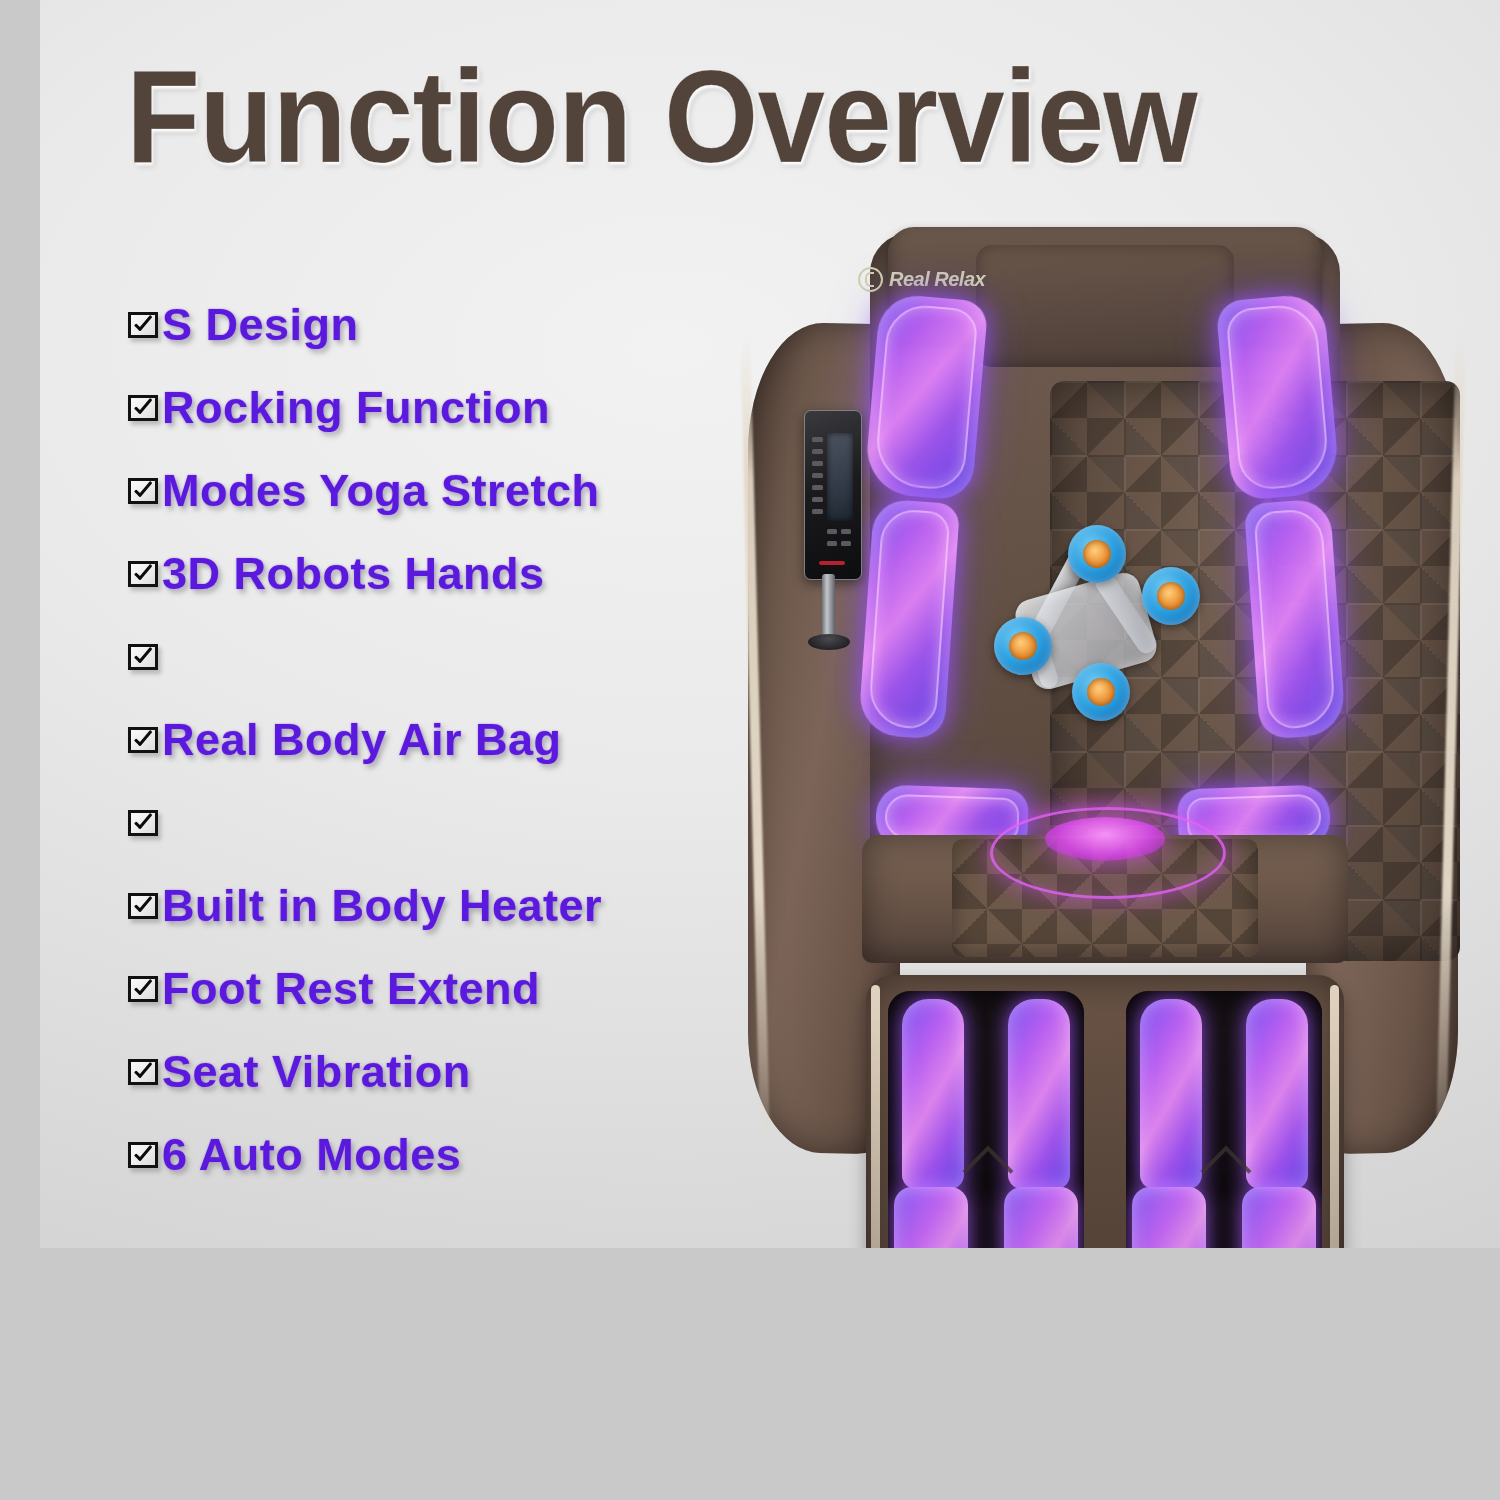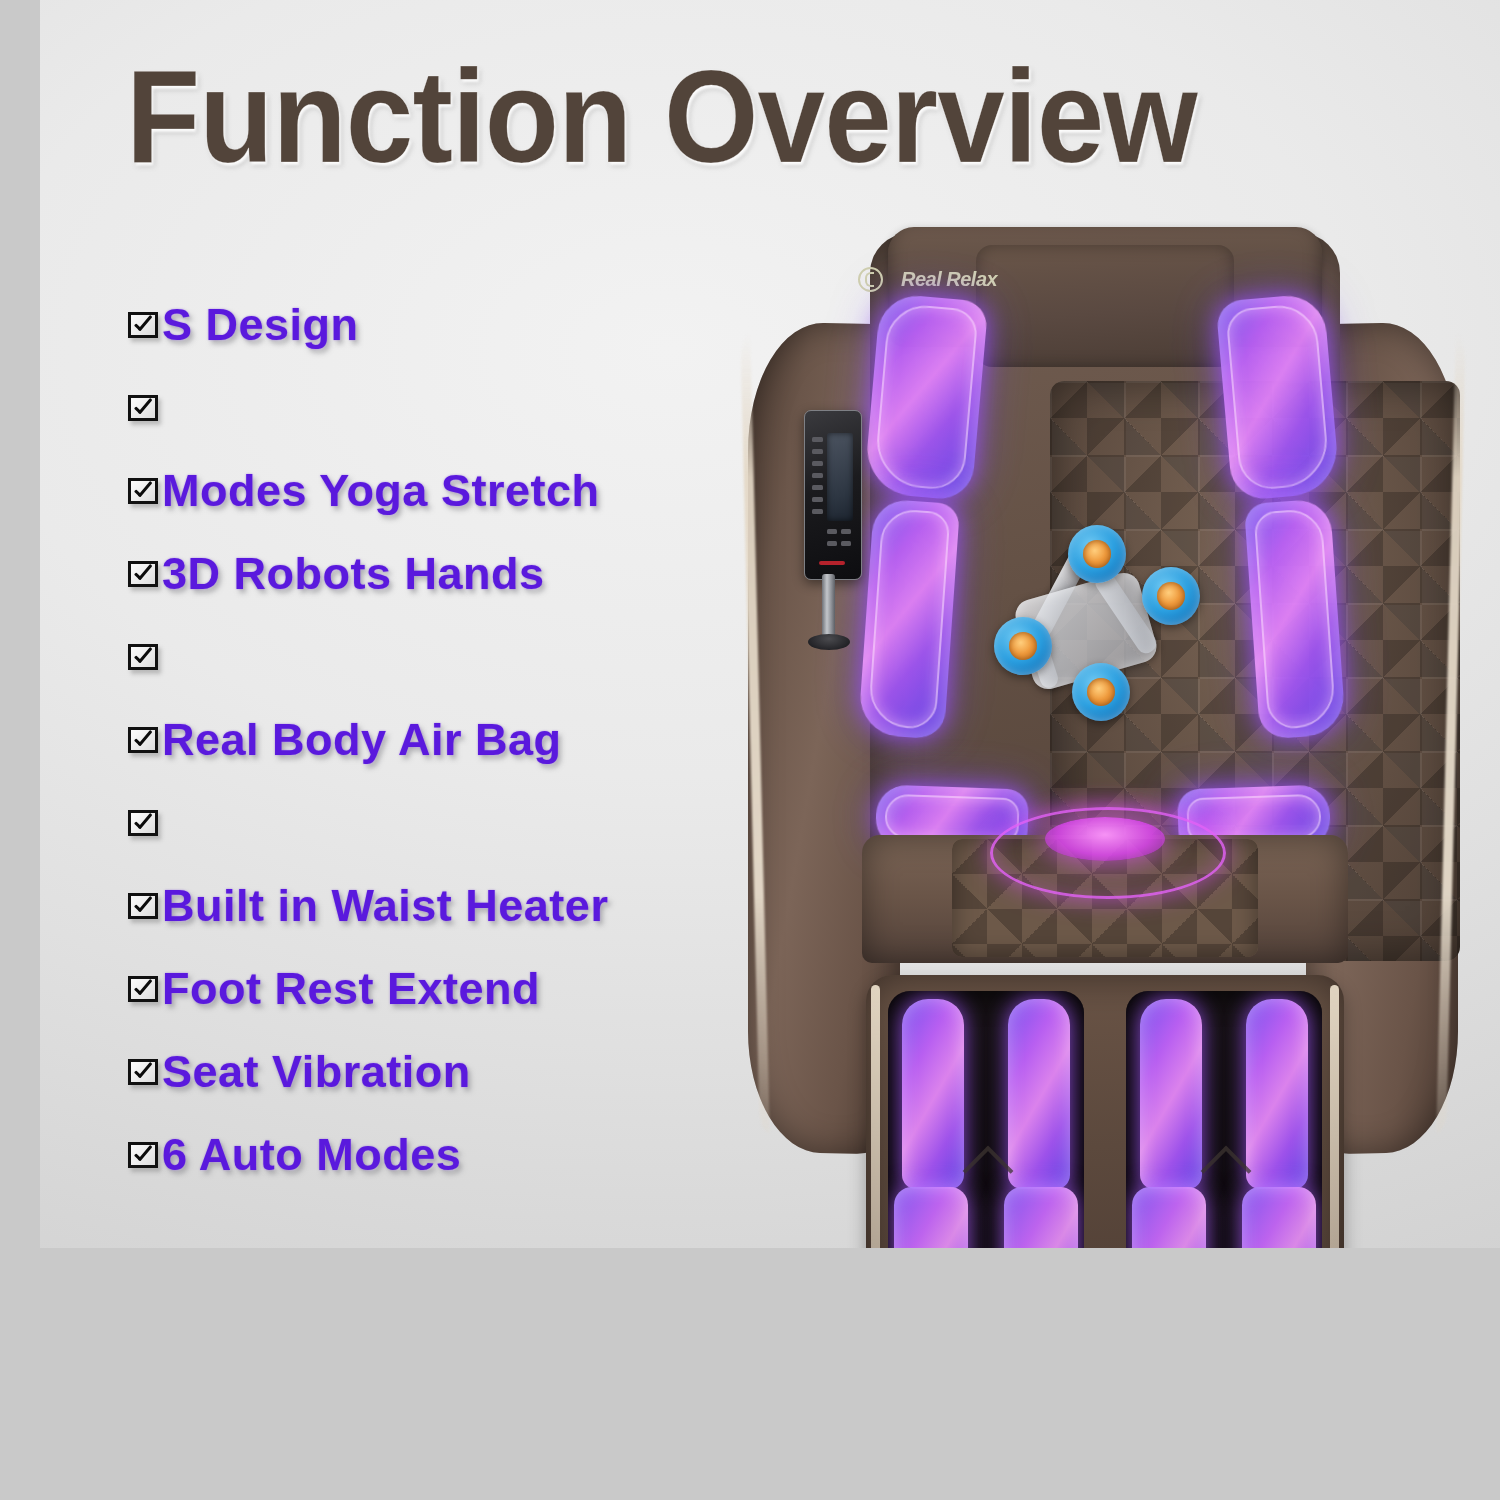--- a/index.html
+++ b/index.html
@@ -178,21 +178,21 @@
     background: linear-gradient(176deg,#6a5649 0%, #5a4941 55%, #4b3d35 100%);
     border-radius: 16px;
     box-shadow: inset 0 0 16px rgba(0,0,0,0.32);
   }
   #brand-logo {
     position: absolute;
     left: 138px;
     top: 62px;
     display: flex;
     align-items: center;
-    gap: 18px;
+    gap: 6px;
   }
   #brand-mark {
     width: 21px; height: 21px;
     border: 2.5px solid #cfcfae;
     border-radius: 50%;
     position: relative;
   }
   #brand-mark::after {
     content: "";
     position: absolute;
@@ -520,20 +520,21 @@
 
   <div id="features">
 
     <div class="feat">
       <span class="cbx"></span>
       <span class="feat-label">S Design</span>
     </div>
 
     <div class="feat">
       <span class="cbx"></span>
+      <span class="feat-label">Rocking Function</span>
     </div>
 
     <div class="feat">
       <span class="cbx"></span>
       <span class="feat-label">Modes Yoga Stretch</span>
     </div>
 
     <div class="feat">
       <span class="cbx"></span>
       <span class="feat-label">3D Robots Hands</span>
@@ -548,21 +549,21 @@
       <span class="cbx"></span>
       <span class="feat-label">Real Body Air Bag</span>
     </div>
 
     <div class="feat">
       <span class="cbx"></span>
     </div>
 
     <div class="feat">
       <span class="cbx"></span>
-      <span class="feat-label">Built in Waist Heater</span>
+      <span class="feat-label">Built in Body Heater</span>
     </div>
 
     <div class="feat">
       <span class="cbx"></span>
       <span class="feat-label">Foot Rest Extend</span>
     </div>
 
     <div class="feat">
       <span class="cbx"></span>
       <span class="feat-label">Seat Vibration</span>

